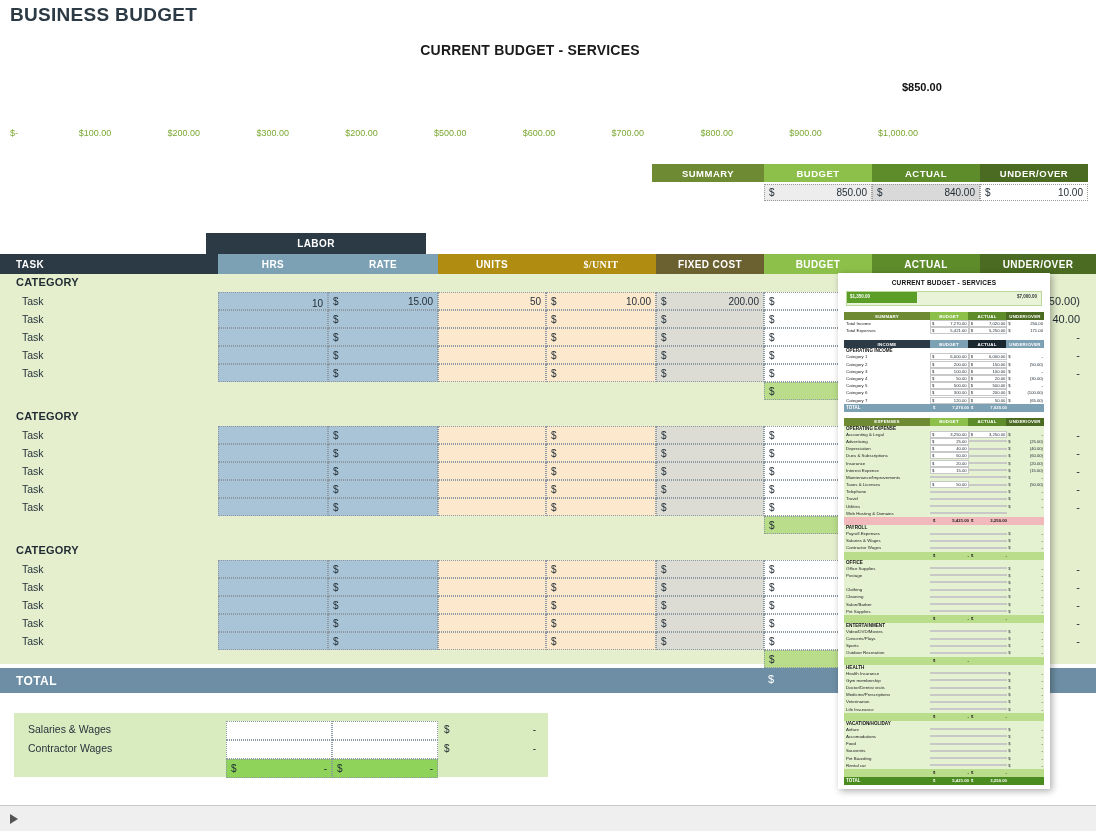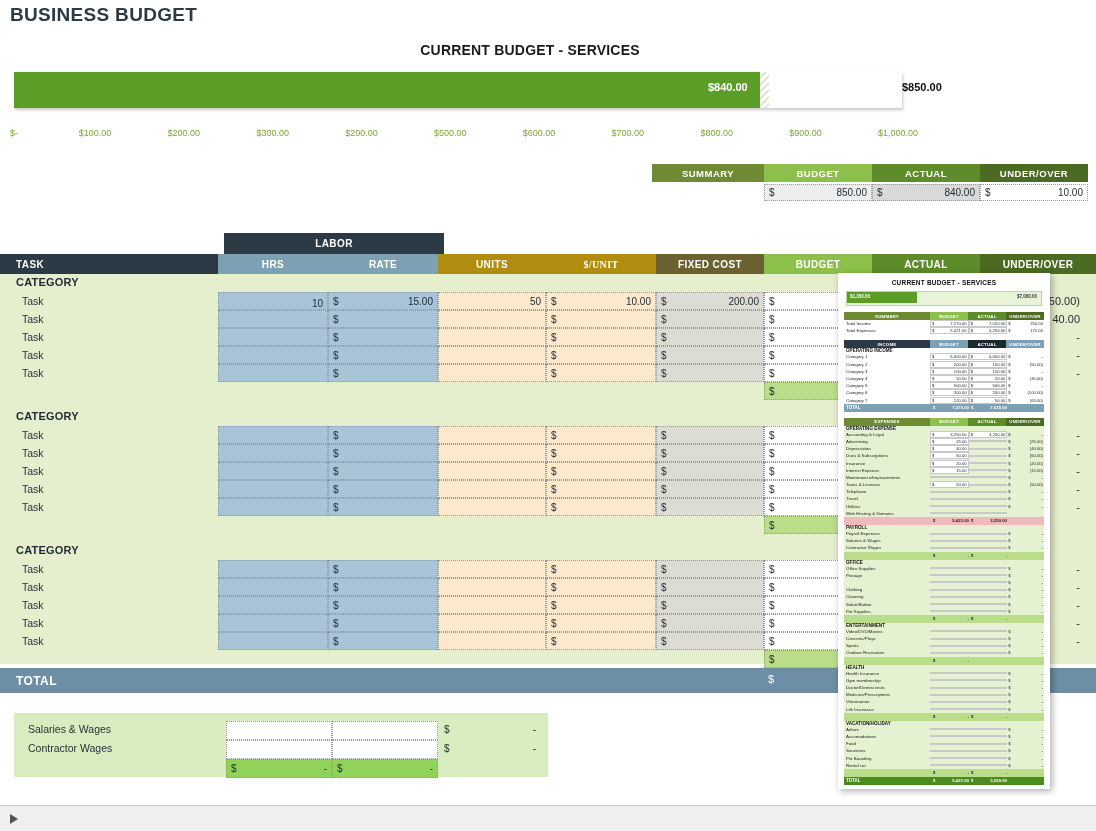--- a/index.html
+++ b/index.html
@@ -40,21 +40,21 @@
   .sum-row .blank{width:112px;border:none;}
   .sum-row .c2{width:108px;background:#ededed;}
   .sum-row .c3{width:108px;background:#d9d9d9;}
   .sum-row .c4{width:108px;background:#ffffff;}
   .cur{flex:0 0 auto;}
   .amt{flex:1;text-align:right;}
 
   
   .grp{position:absolute;left:0;top:233px;width:1096px;height:21px;}
   .grp div{position:absolute;top:0;height:21px;display:flex;align-items:center;justify-content:center;color:#fff;font-size:10px;font-weight:bold;letter-spacing:.4px;}
-  .grp-labor{left:224px;width:220px;background:#2c3a45;text-align:right;}
+  .grp-labor{left:206px;width:220px;background:#2c3a45;text-align:right;}
   .grp-mat{left:438px;width:218px;background:#8a7010;}
 
   .hdr{position:absolute;left:0;top:254px;width:1096px;height:20px;}
   .hdr div{position:absolute;top:0;height:20px;display:flex;align-items:center;color:#fff;font-size:10px;font-weight:bold;letter-spacing:.4px;}
   .h-task{left:0;width:218px;background:#2c3a45;padding-left:16px;box-sizing:border-box;}
   .h-hrs{left:218px;width:110px;background:#7ca0b4;justify-content:center;}
   .h-rate{left:328px;width:110px;background:#7ca0b4;justify-content:center;}
   .h-units{left:438px;width:108px;background:#b08c10;justify-content:center;}
   .h-unit{left:546px;width:110px;background:#b08c10;justify-content:center;font-family:Liberation Serif, serif;}
   .h-fixed{left:656px;width:108px;background:#6b6130;justify-content:center;}
@@ -128,27 +128,20 @@
 </style>
 </head>
 <body>
 
 <div class="sheet">
 
   <div class="doc-title">BUSINESS BUDGET</div>
 
   <div class="chart-title">CURRENT BUDGET - SERVICES</div>
 
-  <div class="chart-wrap">
-    <div class="bar-track">
-      <div class="bar-fill" id="barFill" style="width: 745.92px;"></div>
-      <div class="bar-hatch" id="barHatch" style="left: 745.92px; width: 8.88px;"></div>
-      <div class="bar-val" id="barVal" style="left: 693.92px;">$840.00</div>
-    </div>
-  </div>
   <div class="bar-total">$850.00</div>
 
   <div class="axis" id="axis">
       <span style="left: 10px;">$-</span>
       <span style="left: 78.8px;">$100.00</span>
       <span style="left: 167.6px;">$200.00</span>
       <span style="left: 256.4px;">$300.00</span>
       <span style="left: 345.2px;">$200.00</span>
       <span style="left: 434px;">$500.00</span>
       <span style="left: 522.8px;">$600.00</span>

